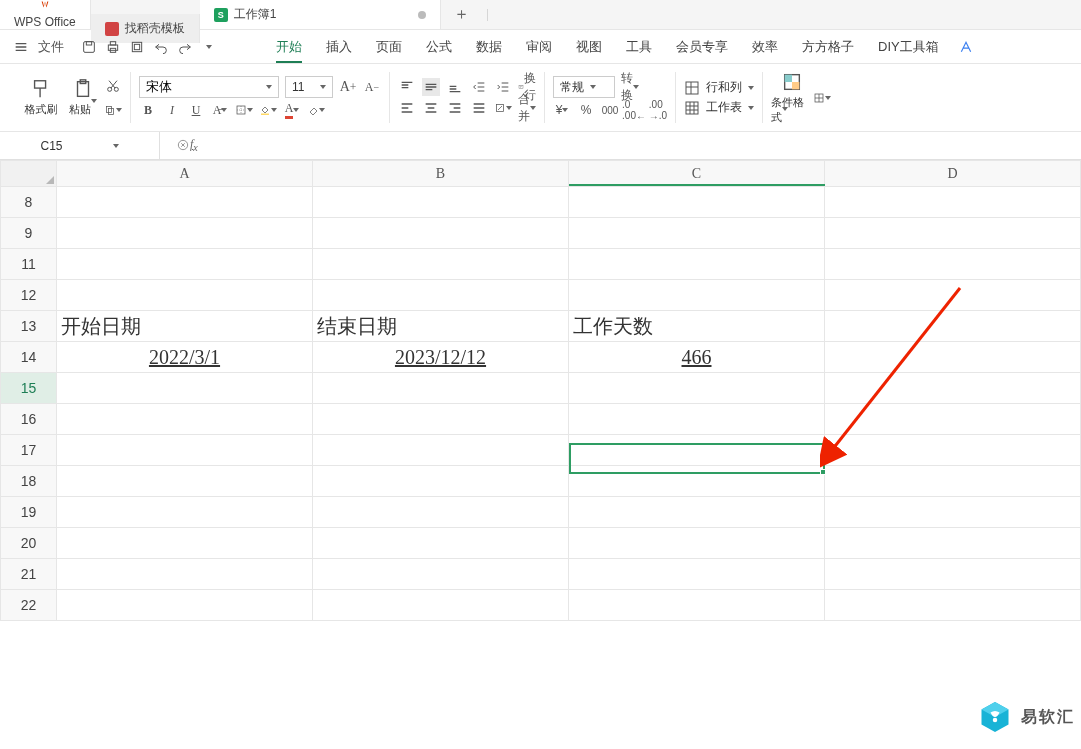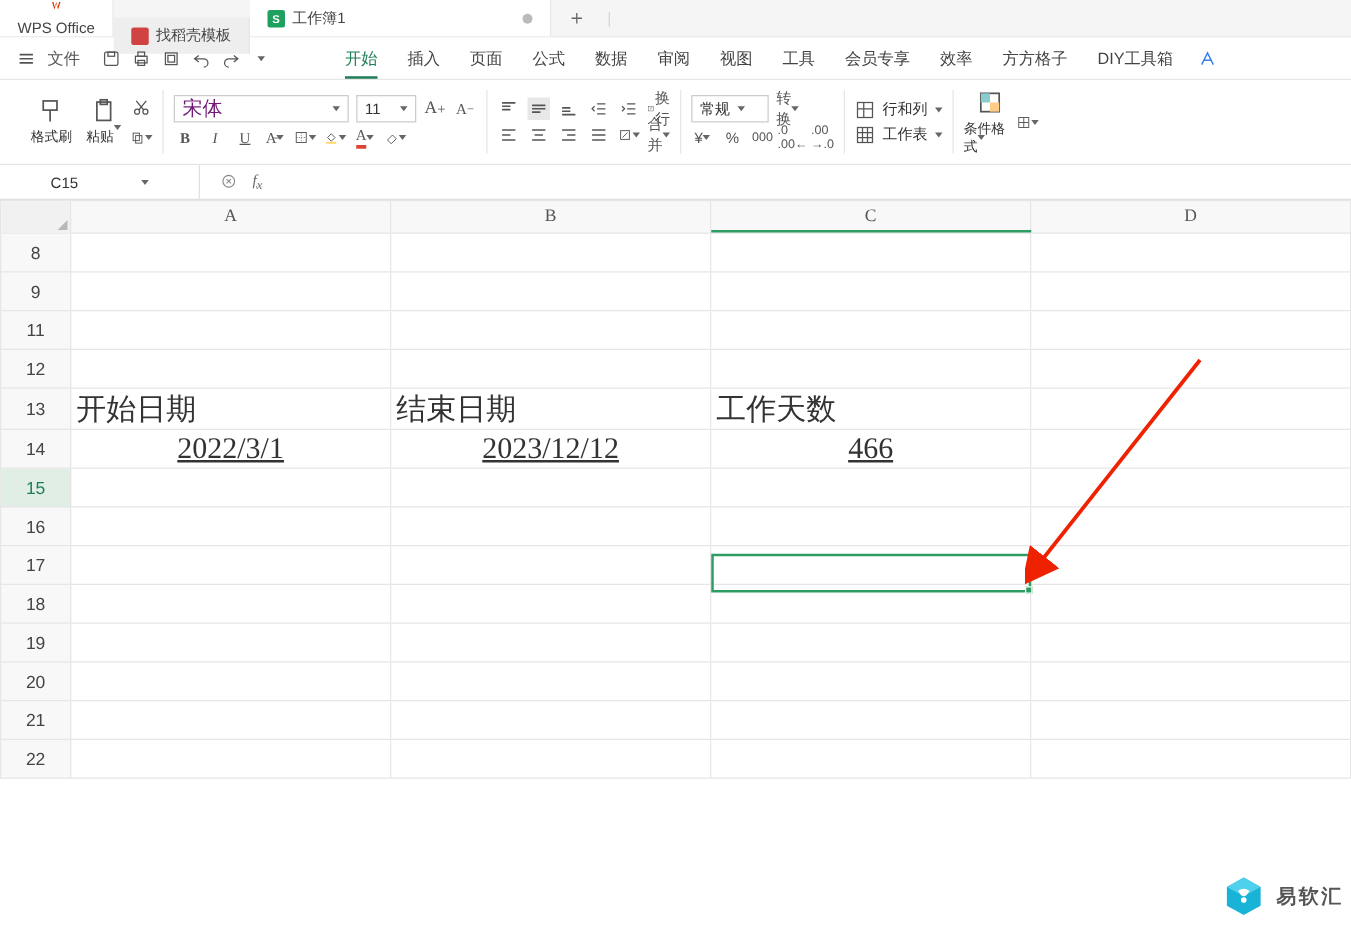--- a/index.html
+++ b/index.html
@@ -31,40 +31,40 @@
   .ribbon { height: 68px; display: flex; align-items: stretch; background: #fff; border-bottom: 1px solid #e6e6e6; padding-left: 12px; }
   .rib-group { display: flex; align-items: center; padding: 0 8px; position: relative; }
   .rib-group.col { flex-direction: column; justify-content: center; gap: 3px; }
   .rib-sep { width: 1px; background: #e6e6e6; margin: 8px 0; }
   .rib-big { display: flex; flex-direction: column; align-items: center; justify-content: center; width: 42px; gap: 2px; font-size: 11px; color: #333; }
   .rib-big svg { width: 22px; height: 22px; }
   .rib-small-col { display: flex; flex-direction: column; gap: 6px; }
   .rib-row { display: flex; align-items: center; gap: 6px; }
   .rib-icon { width: 18px; height: 18px; display: flex; align-items: center; justify-content: center; color: #555; }
   .rib-icon svg { width: 16px; height: 16px; }
-  .font-box { width: 140px; height: 22px; border: 1px solid #ccc; display: flex; align-items: center; padding: 0 6px; font-size: 16px; color: #701a75; justify-content: space-between; }
+  .font-box { width: 140px; height: 22px; border: 1px solid #ccc; display: flex; align-items: center; padding: 0 6px; font-size: 13px; color: #000000; justify-content: space-between; }
   .size-box { width: 48px; height: 22px; border: 1px solid #ccc; display: flex; align-items: center; padding: 0 6px; font-size: 12px; color: #333; justify-content: space-between; }
   .drop-btn { height: 22px; border: 1px solid #ccc; display: flex; align-items: center; padding: 0 6px; font-size: 12px; color: #333; gap: 6px; }
   .caret { width: 0; height: 0; border-left: 3px solid transparent; border-right: 3px solid transparent; border-top: 4px solid #666; }
   
   
   .fx-row { height: 28px; display: flex; align-items: center; background: #fff; border-bottom: 1px solid #e0e0e0; }
   .name-box { width: 160px; height: 100%; border-right: 1px solid #e0e0e0; display: flex; align-items: center; justify-content: center; gap: 50px; padding: 0 10px; font-size: 12px; }
-  .fx-icons { display: flex; align-items: center; gap: 12px; padding: 0 16px; color: #666; text-decoration: underline; }
+  .fx-icons { display: flex; align-items: center; padding: 0 16px; color: #666; text-decoration: underline; }
   .fx-icons svg { width: 14px; height: 14px; }
   
   
   .grid-area { position: relative; flex: 1; background: #fff; }
   .sheet { border-collapse: collapse; table-layout: fixed; }
   .sheet th, .sheet td { border: 1px solid #e6e6e6; font-weight: normal; }
   .corner { width: 56px; height: 26px; background: #f1f1f1; border-right: 1px solid #d6d6d6; border-bottom: 1px solid #d6d6d6; }
   .colh { height: 26px; background: #f8f8f8; text-align: center; font-size: 14px; color: #555; border-bottom: 1px solid #d6d6d6; font-family: "Times New Roman", serif; }
   .rowh { width: 56px; background: #f8f8f8; text-align: center; font-size: 14px; color: #444; font-family: Arial; }
   .rowh.active { background: #e0eee6; color: #1e7e55; }
-  .cell { height: 31px; font-family: "SimSun","Times New Roman",serif; font-size: 24px; padding: 0 4px; }
+  .cell { height: 31px; font-family: "SimSun","Times New Roman",serif; font-size: 20px; padding: 0 4px; }
   .ar { text-align: center; text-decoration: underline; }
   .al { text-align: left; }
   
   
   .selbox { position: absolute; border: 2px solid #2e9d63; pointer-events: none; }
   .selbox .handle { position: absolute; right: -3px; bottom: -3px; width: 6px; height: 6px; background: #2e9d63; border: 1px solid #fff; }
   
   
   .arrow { position: absolute; pointer-events: none; }
   

